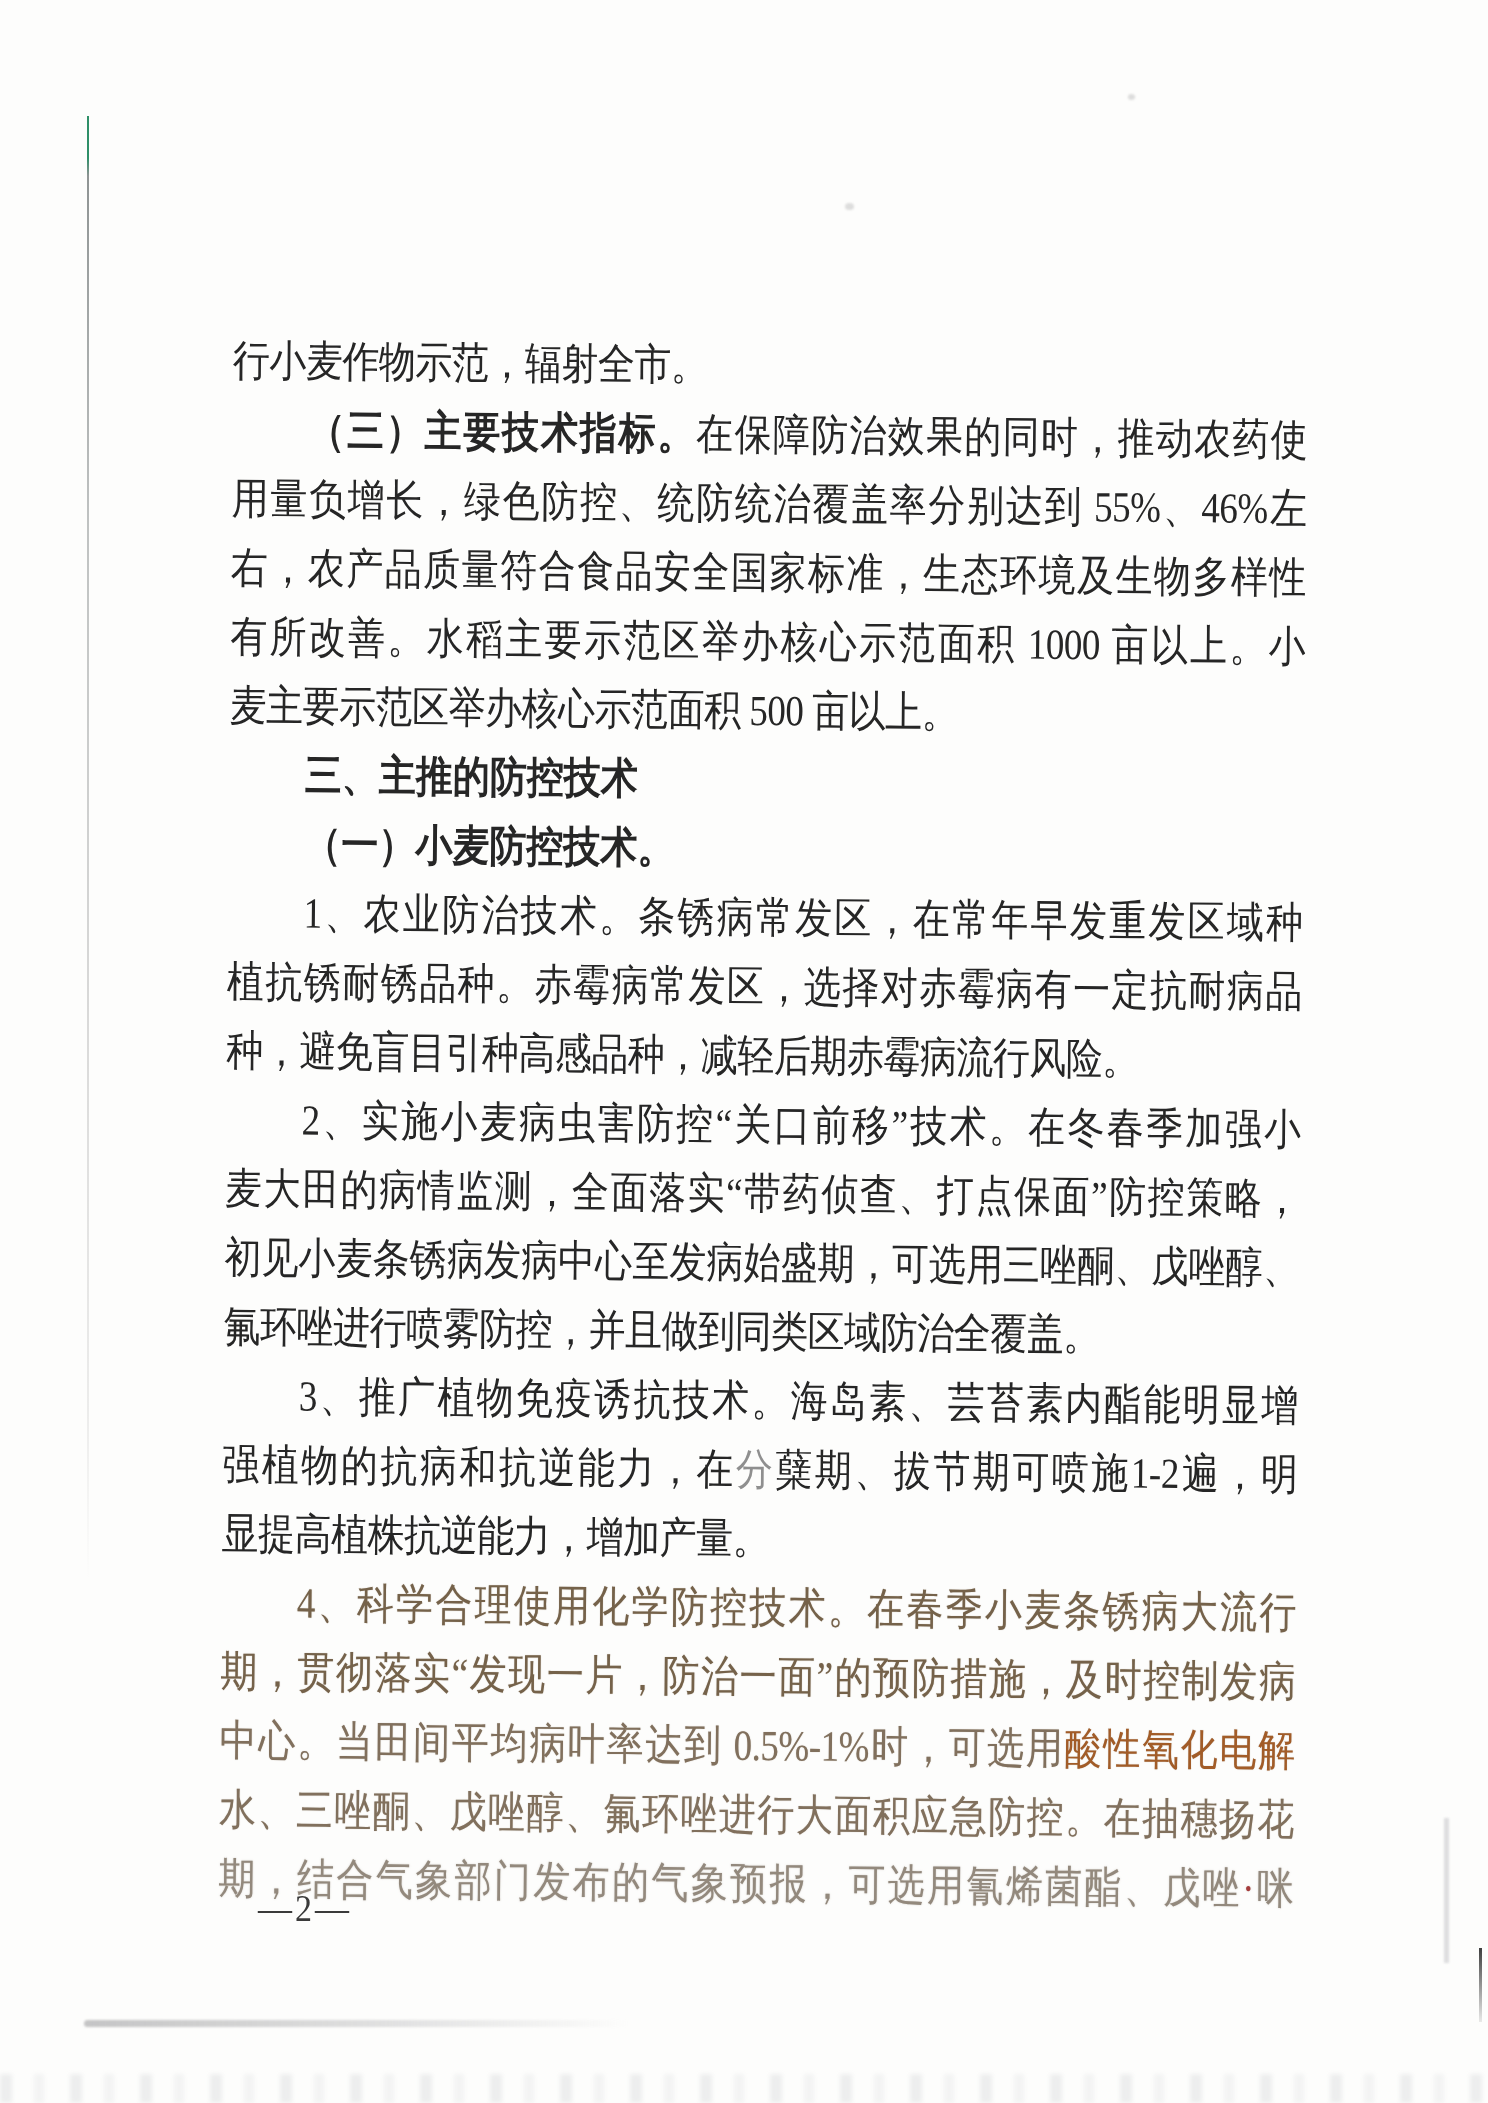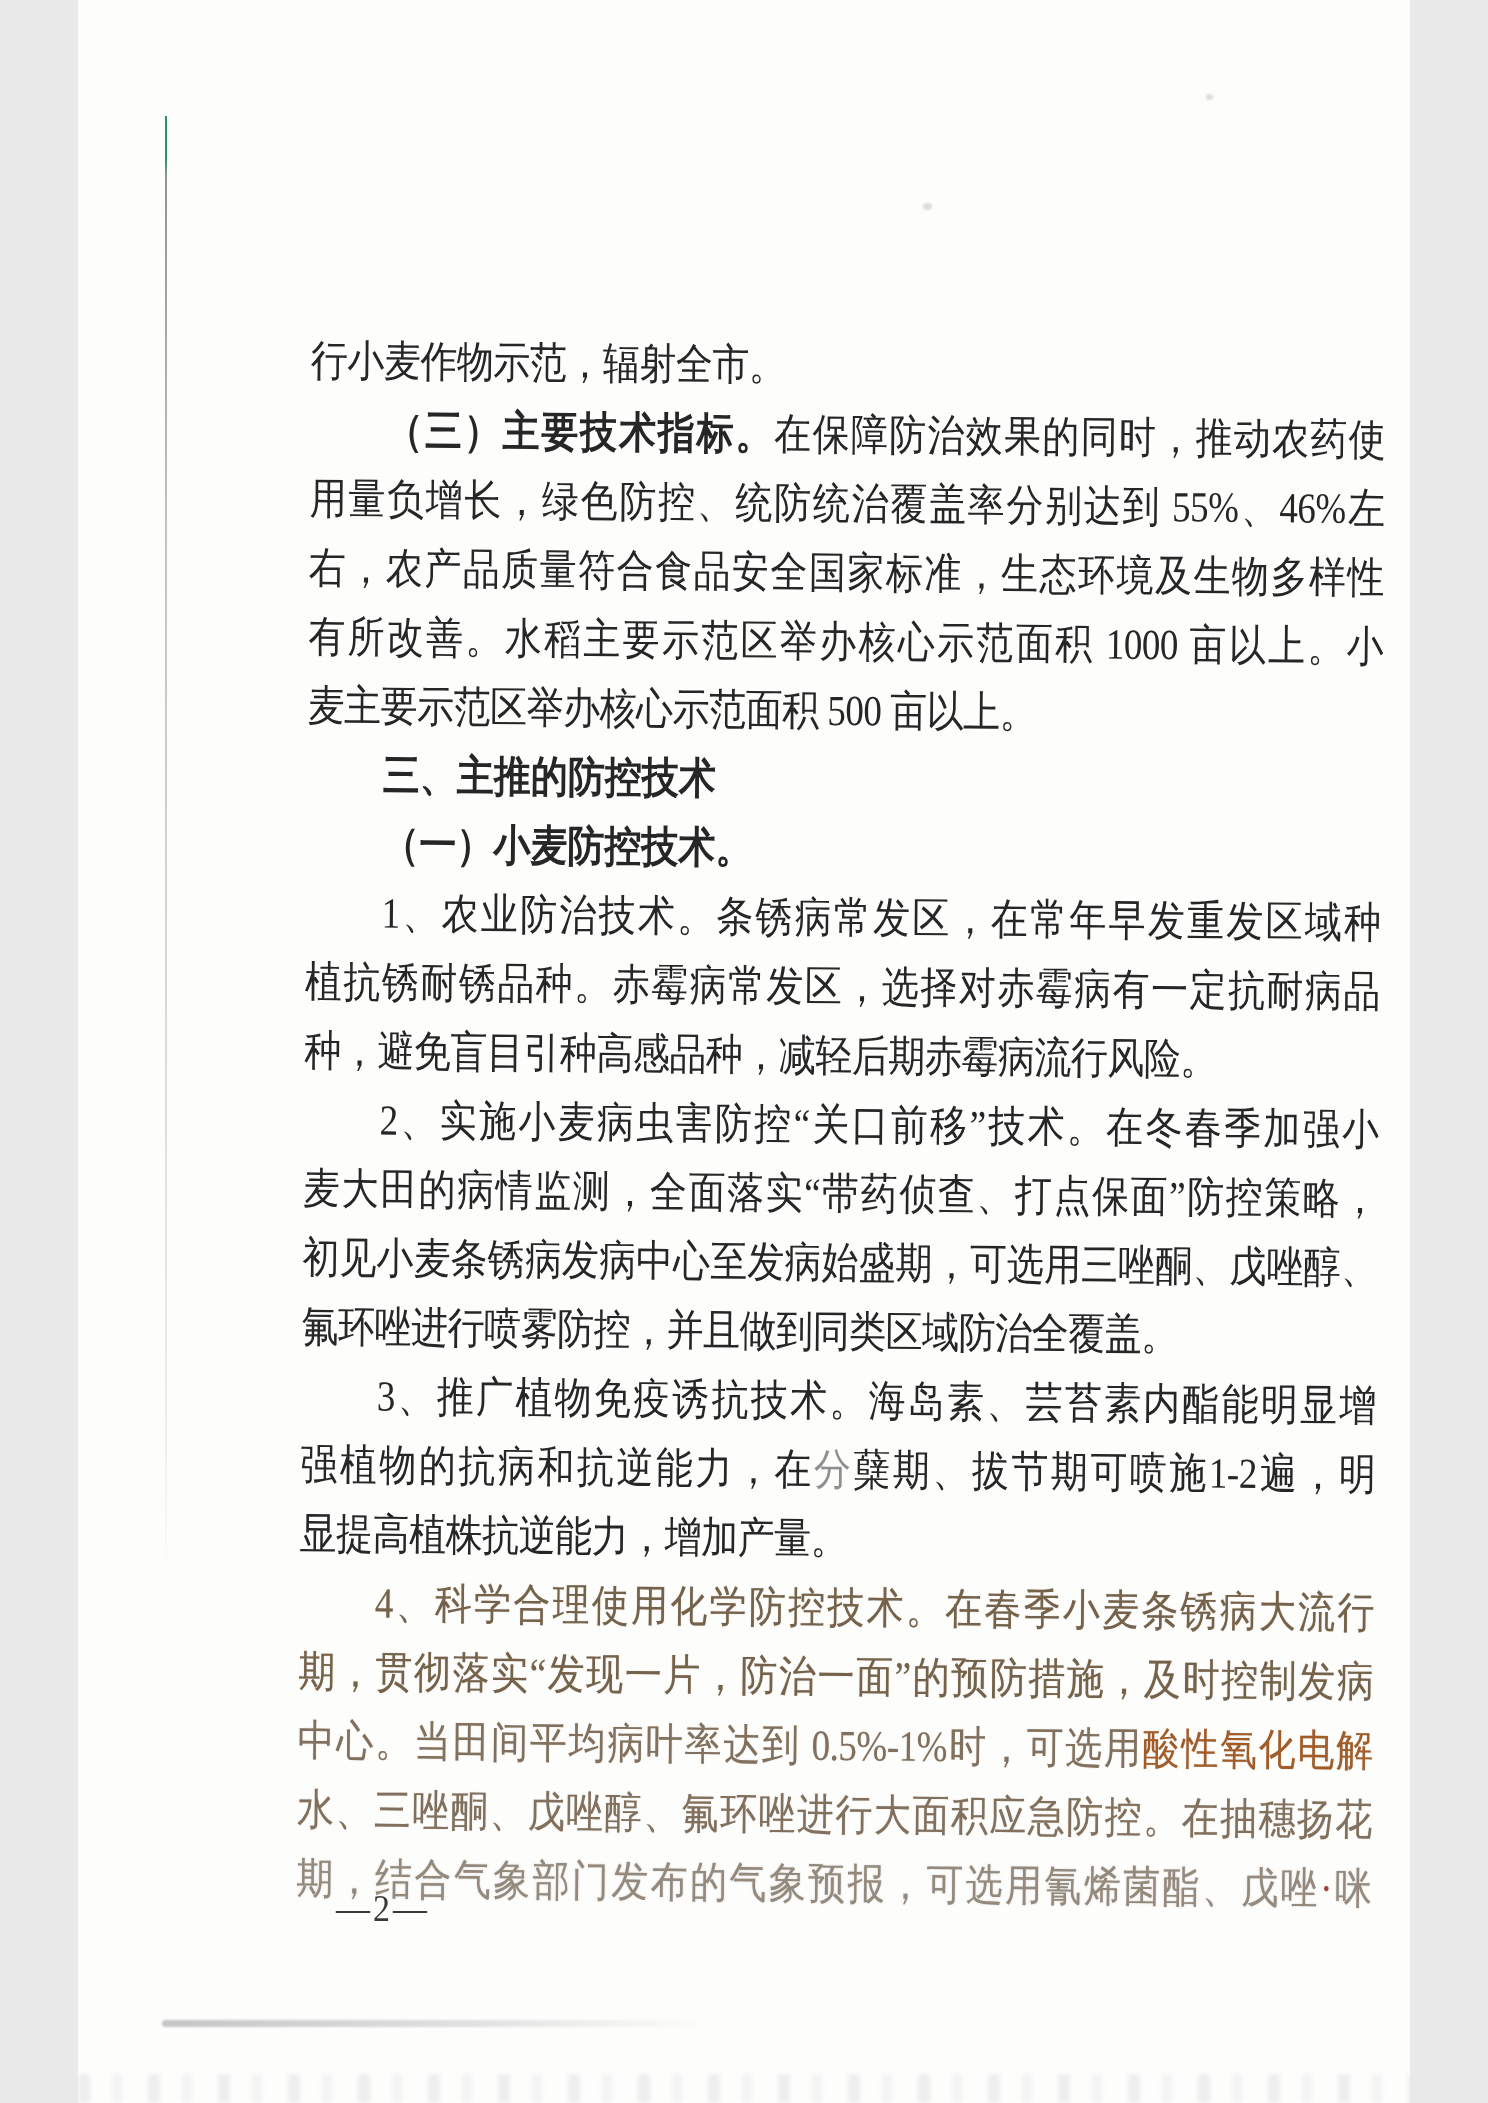--- a/index.html
+++ b/index.html
@@ -1,17 +1,17 @@
 <!DOCTYPE html>
 <html><head>
 <meta charset="utf-8">
 <style>
   html,body{margin:0;padding:0;background:#e9e9e9;}
   .page{
-    position:relative;width:1332px;height:2103px;margin:0 auto;
+    position:relative;width:1488px;height:2103px;margin:0 auto;
     background:#fdfdfc;overflow:hidden;
     font-family:"Liberation Serif","DejaVu Serif",serif;
   }
   .content{
     position:absolute;left:218px;top:331px;width:1075px;
     transform:rotate(0.55deg);transform-origin:50% 100%;
   }
   .line{
     height:69px;line-height:69px;font-size:37px;letter-spacing:-0.5px;
     color:#262626;white-space:nowrap;transform:scaleY(1.16);

